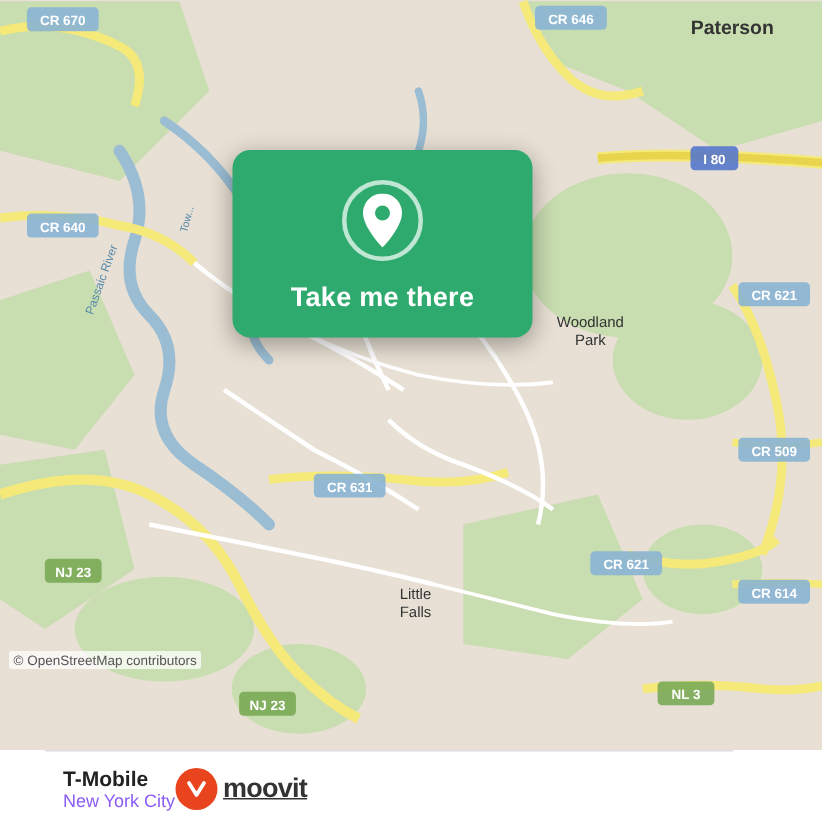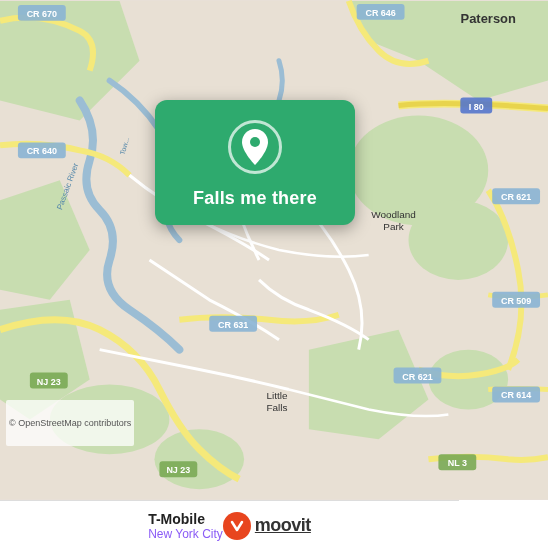--- a/index.html
+++ b/index.html
@@ -64,23 +64,24 @@
       letter-spacing: 0.2px;
     }
 
     
     #bottom-bar {
       width: 459px;
       height: 50px;
       background: #fff;
       display: flex;
       align-items: center;
-      justify-content: center;
+      justify-content: flex-start;
       padding: 0 12px;
       border-top: 1px solid #ddd;
+      margin-left: 30px;
     }
 
     #location-info {
       display: flex;
       flex-direction: column;
       justify-content: center;
     }
 
     #location-name {
       font-size: 14px;
@@ -123,21 +124,21 @@
     }
 
     
     #attribution {
       position: absolute;
       bottom: 54px;
       left: 6px;
       font-size: 9px;
       color: #555;
       background: rgba(255,255,255,0.75);
-      padding: 18px 3px;
+      padding: 1px 3px;
       border-radius: 2px;
     }
   </style>
 </head>
 <body>
 
 <div id="map-container">
 
   <svg id="map-svg" viewBox="0 0 550 500" xmlns="http://www.w3.org/2000/svg">
 
@@ -239,21 +240,21 @@
   </svg>
 
   <div id="popup-card">
     <div id="popup-icon-circle">
 
       <svg width="30" height="36" viewBox="0 0 30 36" xmlns="http://www.w3.org/2000/svg">
         <path d="M15 0C7.8 0 2 5.8 2 13c0 9.75 13 23 13 23S28 22.75 28 13C28 5.8 22.2 0 15 0z" fill="white"></path>
         <circle cx="15" cy="13" r="5" fill="#2eaa6e"></circle>
       </svg>
     </div>
-    <span id="popup-label">Falls me there</span>
+    <span id="popup-label">Take me there</span>
   </div>
 
   <div id="attribution">
     <span>© OpenStreetMap contributors</span>
   </div>
 </div>
 
 <div id="bottom-bar">
   <div id="location-info">
     <span id="location-name">T-Mobile</span>

